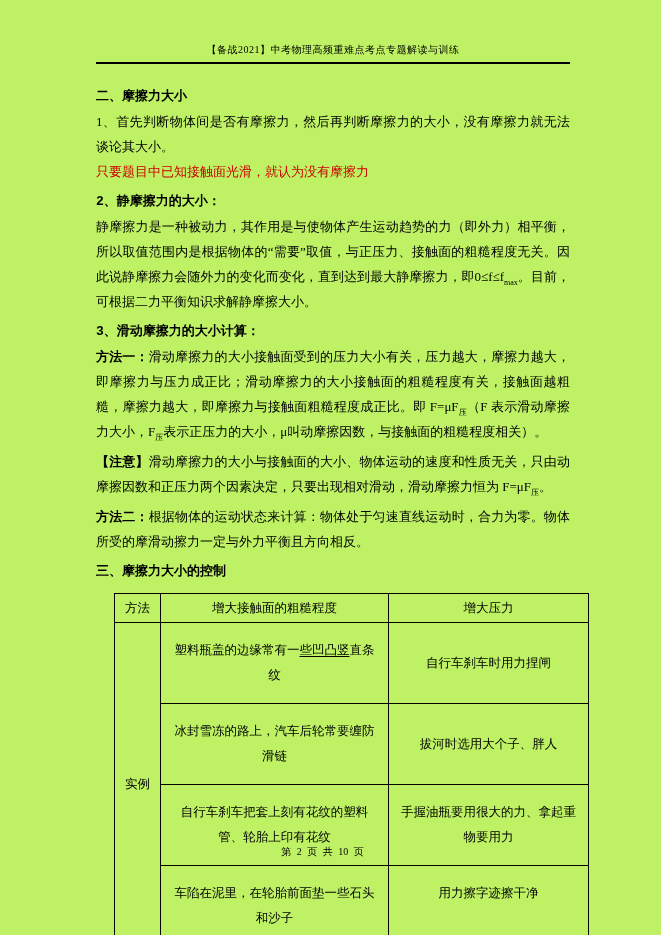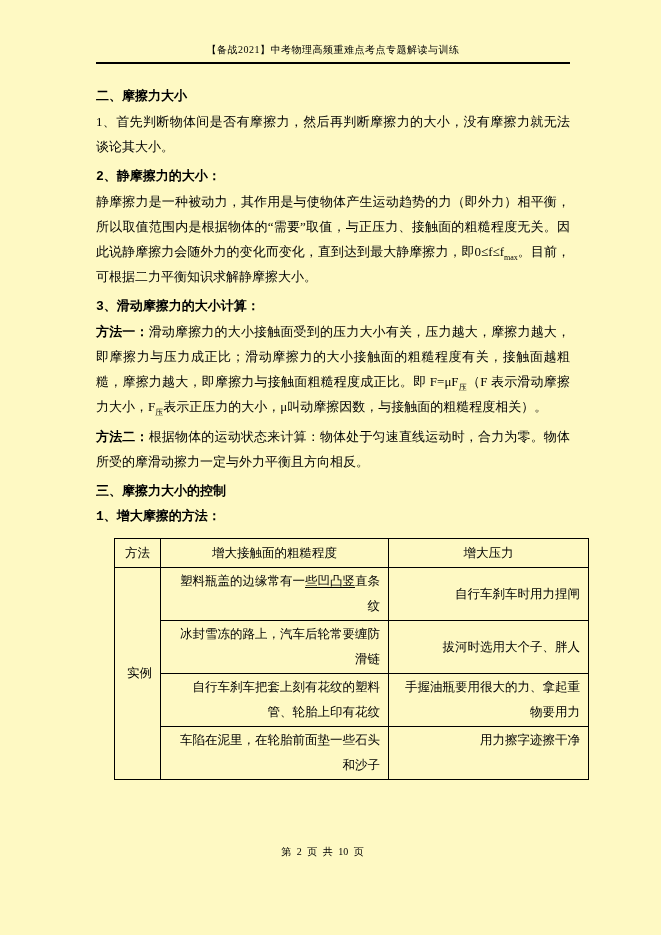--- a/index.html
+++ b/index.html
@@ -1,20 +1,20 @@
 <!DOCTYPE html>
 <html lang="zh"><head>
 <meta charset="utf-8">
 <style>
   html,body{margin:0;padding:0;background:#ffffff;}
   .page{
     position:relative;
     width:661px;height:935px;
     box-sizing:border-box;
-    background:#fef9c3;
+    background:#bef264;
     font-family:"Liberation Serif", serif;
     color:#000000;
     padding:44px 91px 0 96px;
     overflow:hidden;
   }
   .doc-header{
     font-size:10px;
     line-height:12px;
     text-align:center;
     letter-spacing:.5px;
@@ -40,23 +40,23 @@
     width:474px;
     margin-top:9px;
     table-layout:fixed;
     margin-left:18px;
   }
   table.methods th, table.methods td{
     border:1px solid #000;
     font-size:12.5px;
     line-height:25px;
     font-weight:normal;
-    padding:1px 8px;
+    padding:15px 8px;
     vertical-align:middle;
-    text-align:right;
+    text-align:center;
     word-break:break-all;
   }
   table.methods th{text-align:center;height:26px;padding:1px 2px;}
   td.center{text-align:center;padding:1px 2px;}
   .col-method{width:46px;}
   .col-rough{width:228px;}
   .col-pressure{width:200px;}
   tr.r1 td, tr.r2 td{height:27px;}
   .doc-footer{
     position:absolute;
@@ -76,35 +76,36 @@
   <div class="doc-header">【备战2021】中考物理高频重难点考点专题解读与训练</div>
 
   <div class="content">
 
     <h2 class="b">二、摩擦力大小</h2>
 
     <p class="b">1、首先判断物体间是否有摩擦力，然后再判断摩擦力的大小，没有摩擦力就无法谈论其大小。</p>
 
 
 
+    <p class="red">只要题目中已知接触面光滑，就认为没有摩擦力</p>
 
     <h3 class="b gap">2、静摩擦力的大小：</h3>
 
     <p><span>静摩擦力是一种被动力，其作用是与使物体产生运动趋势的力（即外力）相平衡，所以取值范围内是根据物体的“需要”取值，与正压力、接触面的粗糙程度无关。因此说静摩擦力会随外力的变化而变化，直到达到最大静摩擦力，即0≤f≤f</span><sub>max</sub><span>。目前，可根据二力平衡知识求解静摩擦大小。</span></p>
 
     <h3 class="b gap">3、滑动摩擦力的大小计算：</h3>
 
     <p><span class="b">方法一：</span><span>滑动摩擦力的大小接触面受到的压力大小有关，压力越大，摩擦力越大，即摩擦力与压力成正比；滑动摩擦力的大小接触面的粗糙程度有关，接触面越粗糙，摩擦力越大，即摩擦力与接触面粗糙程度成正比。即 F=μF</span><sub>压</sub><span>（F 表示滑动摩擦力大小，F</span><sub>压</sub><span>表示正压力的大小，μ叫动摩擦因数，与接触面的粗糙程度相关）。</span></p>
 
+    <p class="gap"><span class="b">【注意】</span><span>滑动摩擦力的大小与接触面的大小、物体运动的速度和性质无关，只由动摩擦因数和正压力两个因素决定，只要出现相对滑动，滑动摩擦力恒为 F=μF</span><sub>压</sub><span>。</span></p>
 
     <p class="gap"><span class="b">方法二：</span><span>根据物体的运动状态来计算：物体处于匀速直线运动时，合力为零。物体所受的摩滑动擦力一定与外力平衡且方向相反。</span></p>
 
     <h2 class="b gap">三、摩擦力大小的控制</h2>
 
-    <h3 class="b">1、增大摩擦的方法：</h3>
 
     <table class="methods">
       <colgroup>
         <col class="col-method">
           <col class="col-rough">
           <col class="col-pressure">
       </colgroup>
       <tbody>
           <tr>
         <th>方法</th>

